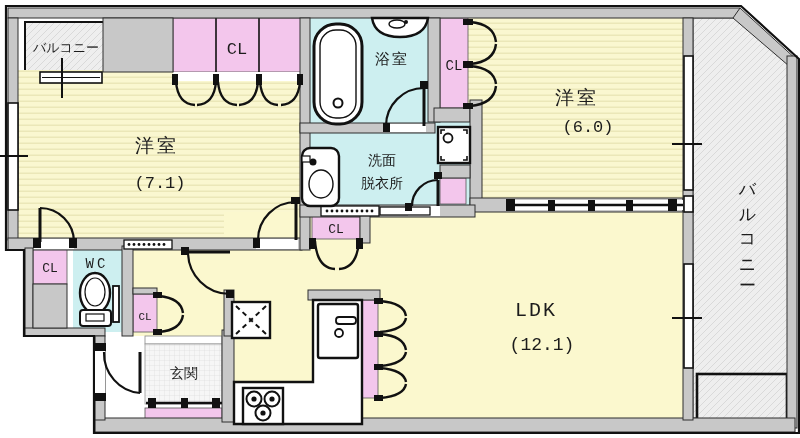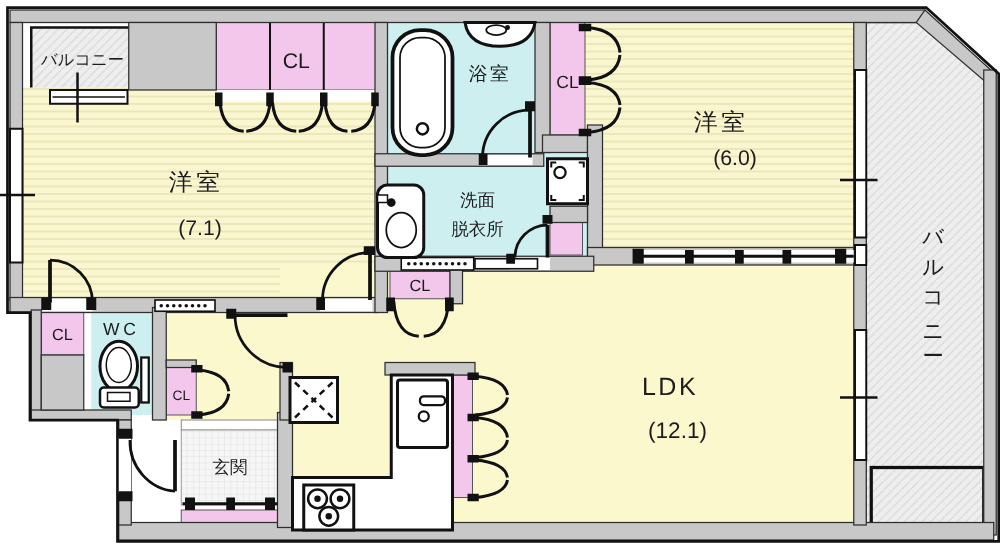--- a/index.html
+++ b/index.html
@@ -1,17 +1,17 @@
 <!DOCTYPE html>
 <html><head>
 <meta charset="utf-8">
 <style>
   html,body{margin:0;padding:0;background:#fff;}
   #stage{position:relative;width:800px;height:438px;background:#fff;overflow:hidden;
-         font-family:Liberation Sans, sans-serif;}
+         font-family:Liberation Mono, monospace;}
   svg{display:block;position:absolute;left:0;top:0;}
   .wall{stroke:#2e2e2e;stroke-width:1;}
   .gap{fill:#ffffff;stroke:none;}
   .win{fill:#ffffff;stroke:#111;stroke-width:1.6;}
   .tick{stroke:#111;stroke-width:2;}
   .leaf{stroke:#111;stroke-width:3;fill:none;}
   .arc{stroke:#111;stroke-width:2.2;fill:none;}
   .post{fill:#111;stroke:none;}
   .fold{stroke:#111;stroke-width:2.4;fill:none;}
   .fix{fill:#ffffff;stroke:#111;}

